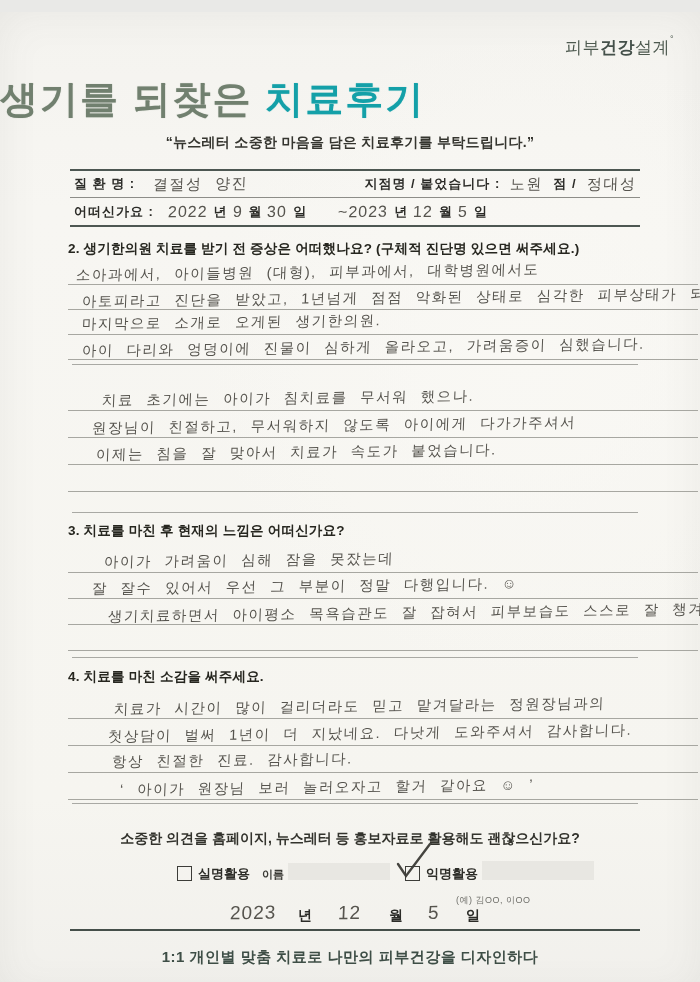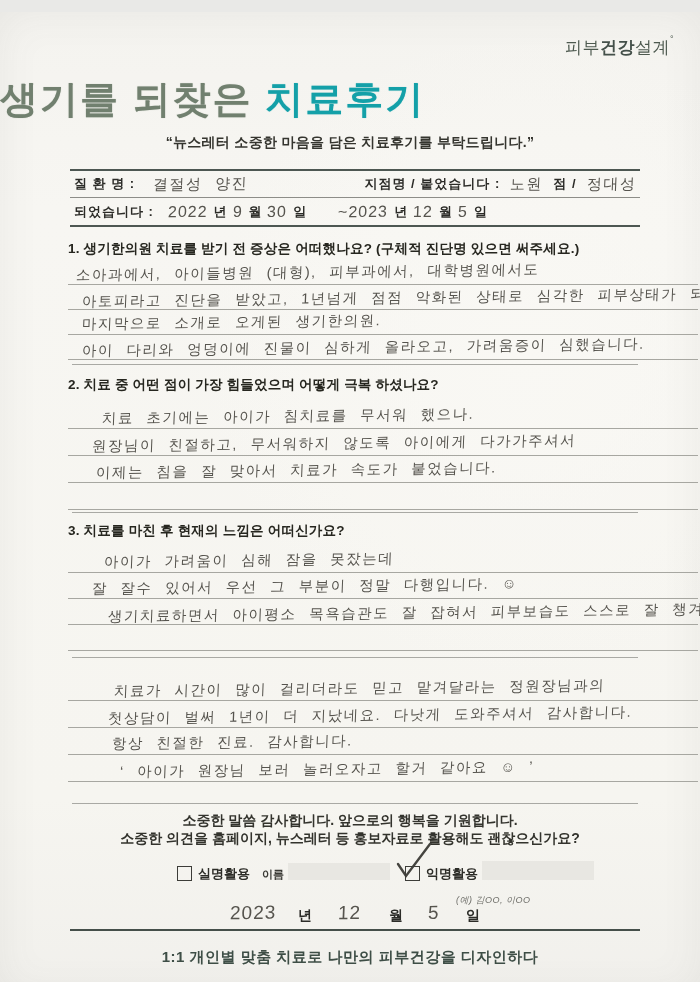--- a/index.html
+++ b/index.html
@@ -69,56 +69,55 @@
     <div class="info-row first">
       <span class="lbl">질 환 명 :</span>
       <span class="hand" style="margin-left:18px;">결절성 양진</span>
       <span style="flex:1"></span>
       <span class="lbl">지점명 / 붙었습니다 :</span>
       <span class="hand" style="margin:0 10px;">노원</span>
       <span class="lbl">점 /</span>
       <span class="hand" style="margin-left:10px;">정대성</span>
     </div>
     <div class="info-row" style="height:27px;">
-      <span class="lbl">되었습니다 :</span>
+      <span class="lbl">어떠신가요 :</span>
       <span class="hand num" style="margin-left:14px;">2022</span>
       <span class="unit">년</span>
       <span class="hand num">9</span>
       <span class="unit">월</span>
       <span class="hand num">30</span>
       <span class="unit">일</span>
       <span class="hand num" style="margin-left:26px;">~2023</span>
       <span class="unit">년</span>
       <span class="hand num">12</span>
       <span class="unit">월</span>
       <span class="hand num">5</span>
       <span class="unit">일</span>
     </div>
   </div>
 
   <div class="qsec" style="top:228px;">
-    <div class="qtitle">1. 생기한의원 치료를 받기 전 증상은 어떠했나요? (구체적 진단명 있으면 써주세요.)</div>
+    <div class="qtitle">2. 생기한의원 치료를 받기 전 증상은 어떠했나요? (구체적 진단명 있으면 써주세요.)</div>
     <div class="ans-line" style="margin-top:2px;height:22px;padding-left:8px;">
       <span class="hand">소아과에서, 아이들병원 (대형), 피부과에서, 대학병원에서도</span>
       </div>
     <div class="ans-line" style="height:22px;">
       <span class="hand">아토피라고 진단을 받았고, 1년넘게 점점 악화된 상태로 심각한 피부상태가 되었습니다</span>
       </div>
     <div class="ans-line" style="height:22px;">
       <span class="hand">마지막으로 소개로 오게된 생기한의원.</span>
       </div>
     <div class="ans-line" style="height:22px;">
       <span class="hand">아이 다리와 엉덩이에 진물이 심하게 올라오고, 가려움증이 심했습니다.</span>
       </div>
   </div>
 
   <div class="sep" style="top:352px;"></div>
 
   <div class="qsec" style="top:364px;">
-    <div class="qtitle">2. 치료 중 어떤 점이 가장 힘들었으며 어떻게 극복 하셨나요?</div>
     <div class="ans-line" style="margin-top:8px;padding-left:34px;">
       <span class="hand">치료 초기에는 아이가 침치료를 무서워 했으나.</span>
       </div>
     <div class="ans-line" style="padding-left:24px;">
       <span class="hand">원장님이 친절하고, 무서워하지 않도록 아이에게 다가가주셔서</span>
       </div>
     <div class="ans-line" style="padding-left:28px;">
       <span class="hand">이제는 침을 잘 맞아서 치료가 속도가 붙었습니다.</span>
       </div>
     <div class="ans-line"></div>
@@ -136,55 +135,55 @@
       </div>
     <div class="ans-line" style="height:23px;padding-left:40px;">
       <span class="hand">생기치료하면서 아이평소 목욕습관도 잘 잡혀서 피부보습도 스스로 잘 챙겨서 좋습니다</span>
       </div>
     <div class="ans-line" style="height:23px;"></div>
   </div>
 
   <div class="sep" style="top:645px;"></div>
 
   <div class="qsec" style="top:656px;">
+    <div class="qtitle">4. 치료를 마친 소감을 써주세요.</div>
     <div class="ans-line" style="margin-top:6px;padding-left:46px;">
       <span class="hand">치료가 시간이 많이 걸리더라도 믿고 맡겨달라는 정원장님과의</span>
       </div>
     <div class="ans-line" style="padding-left:40px;">
       <span class="hand">첫상담이 벌써 1년이 더 지났네요. 다낫게 도와주셔서 감사합니다.</span>
       </div>
     <div class="ans-line" style="padding-left:44px;">
       <span class="hand">항상 친절한 진료. 감사합니다.</span>
       </div>
     <div class="ans-line" style="padding-left:52px;">
       <span class="hand">‘ 아이가 원장님 보러 놀러오자고 할거 같아요 ☺ ’</span>
       </div>
   </div>
 
   <div class="sep" style="top:791px;"></div>
 
-  <div class="thanks" style="top:800px;">소중한 말씀 감사합니다. 앞으로의 행복을 기원합니다.</div>
   <div class="thanks" style="top:818px;">소중한 의견을 홈페이지, 뉴스레터 등 홍보자료로 활용해도 괜찮으신가요?</div>
 
   <div class="cb-row">
     <span class="cbox" style="left:177px;top:8px;"></span>
     <span class="cb-label" style="left:198px;top:7px;">실명활용</span>
     <span class="name-lbl" style="left:262px;top:9px;">이름 :</span>
     <span class="blank-box" style="left:288px;top:5px;width:102px;height:17px;"></span>
     <span class="checkmark" style="left:392px;top:-16px;">
       <svg width="42" height="38" viewBox="0 0 42 38">
           <path d="M6 22 L14 34 L38 2" stroke="#45443f" stroke-width="2.4" fill="none" stroke-linecap="round"></path>
         </svg>
     </span>
     <span class="cbox" style="left:405px;top:8px;"></span>
     <span class="cb-label" style="left:426px;top:7px;font-family:Liberation Mono, monospace;">익명활용</span>
     <span class="blank-box" style="left:482px;top:3px;width:112px;height:19px;"></span>
   </div>
 
-  <div class="example" style="left:456px;top:882px;font-style:italic;">(예) 김OO, 이OO</div>
+  <div class="example" style="left:456px;top:882px;">(예) 김OO, 이OO</div>
 
   <div class="date-row">
     <span class="d-abs hand num" style="left:230px;top:2px;">2023</span>
     <span class="d-abs unit" style="left:292px;top:7px;">년</span>
     <span class="d-abs hand num" style="left:338px;top:2px;">12</span>
     <span class="d-abs unit" style="left:383px;top:7px;">월</span>
     <span class="d-abs hand num" style="left:428px;top:2px;">5</span>
     <span class="d-abs unit" style="left:460px;top:7px;">일</span>
   </div>
 

